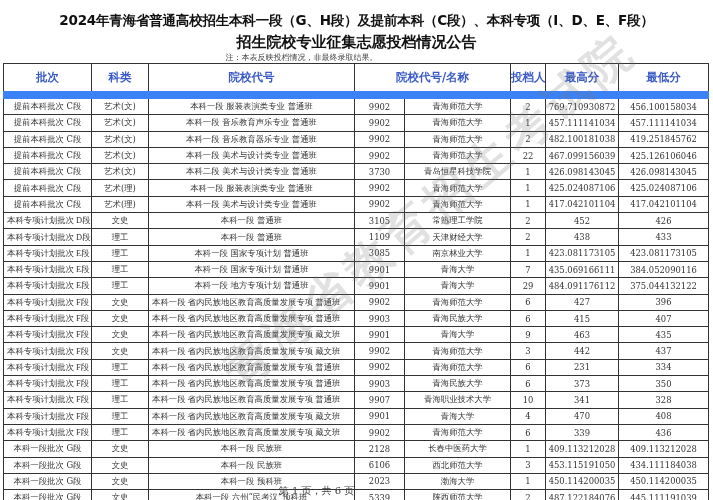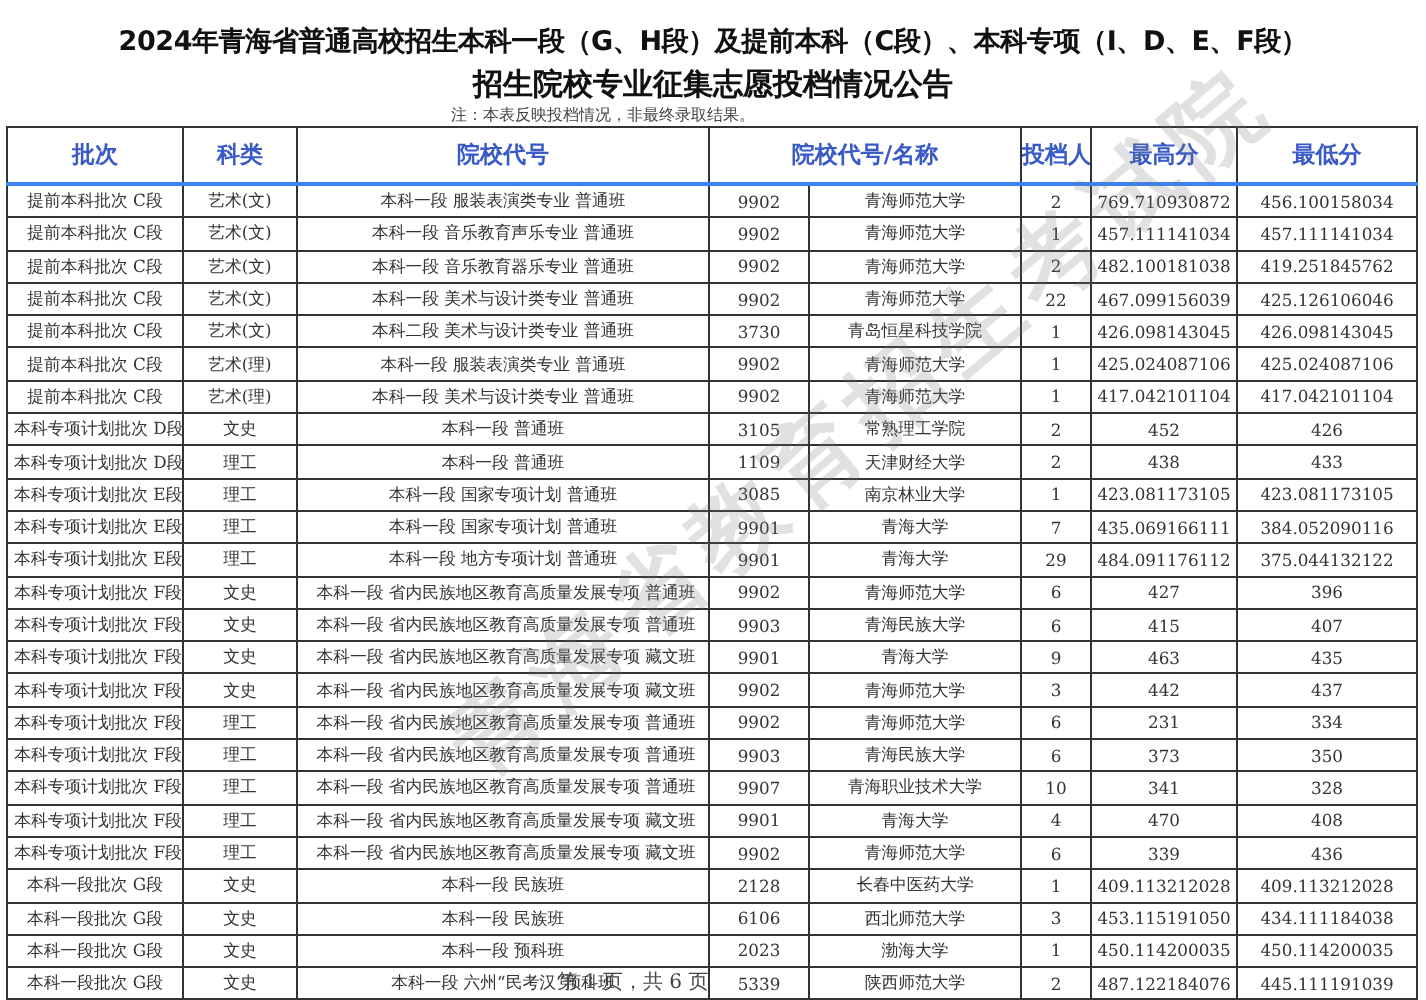--- a/index.html
+++ b/index.html
@@ -10,23 +10,23 @@
            font-weight: bold; color: #111; }
   .title1 { top: 12px; font-size: 13.5px; letter-spacing: -0.2px; }
   .title2 { top: 33px; font-size: 15px; }
   .note { position: absolute; top: 52px; left: 0; width: 603px; text-align: center;
           font-size: 8px; color: #444; }
   table { position: absolute; left: 3px; top: 63px; border-collapse: collapse;
           table-layout: fixed; width: 705px; }
   th, td { border: 1px solid #333; text-align: center; white-space: nowrap;
            overflow: hidden; padding: 0; }
   th { height: 27px; color: #3a5bc7; font-family: "DejaVu Sans", "Liberation Sans", sans-serif;
-       font-size: 11.5px; font-weight: bold; border-bottom: 2px solid #3b82f6; }
+       font-size: 11.5px; font-weight: bold; border-bottom: 8px solid #3b82f6; }
   td { height: 15.3px; font-size: 8.4px; color: #333; }
-  td.left { text-align: center; padding-left: 3px; }
+  td.left { text-align: left; padding-left: 3px; font-family: Liberation Serif, serif; }
   .footer { position: absolute; top: 484px; left: 0; width: 633px; text-align: center;
             font-size: 10px; color: #444; }
   .watermark { position: absolute; left: 170px; top: 180px; transform: rotate(-40deg);
                font-family: "DejaVu Sans", "Liberation Sans", sans-serif;
                font-size: 46px; font-weight: bold; color: rgba(120,120,120,0.22);
                letter-spacing: 6px; pointer-events: none; white-space: nowrap; }
 </style>
 </head>
 <body>
 

